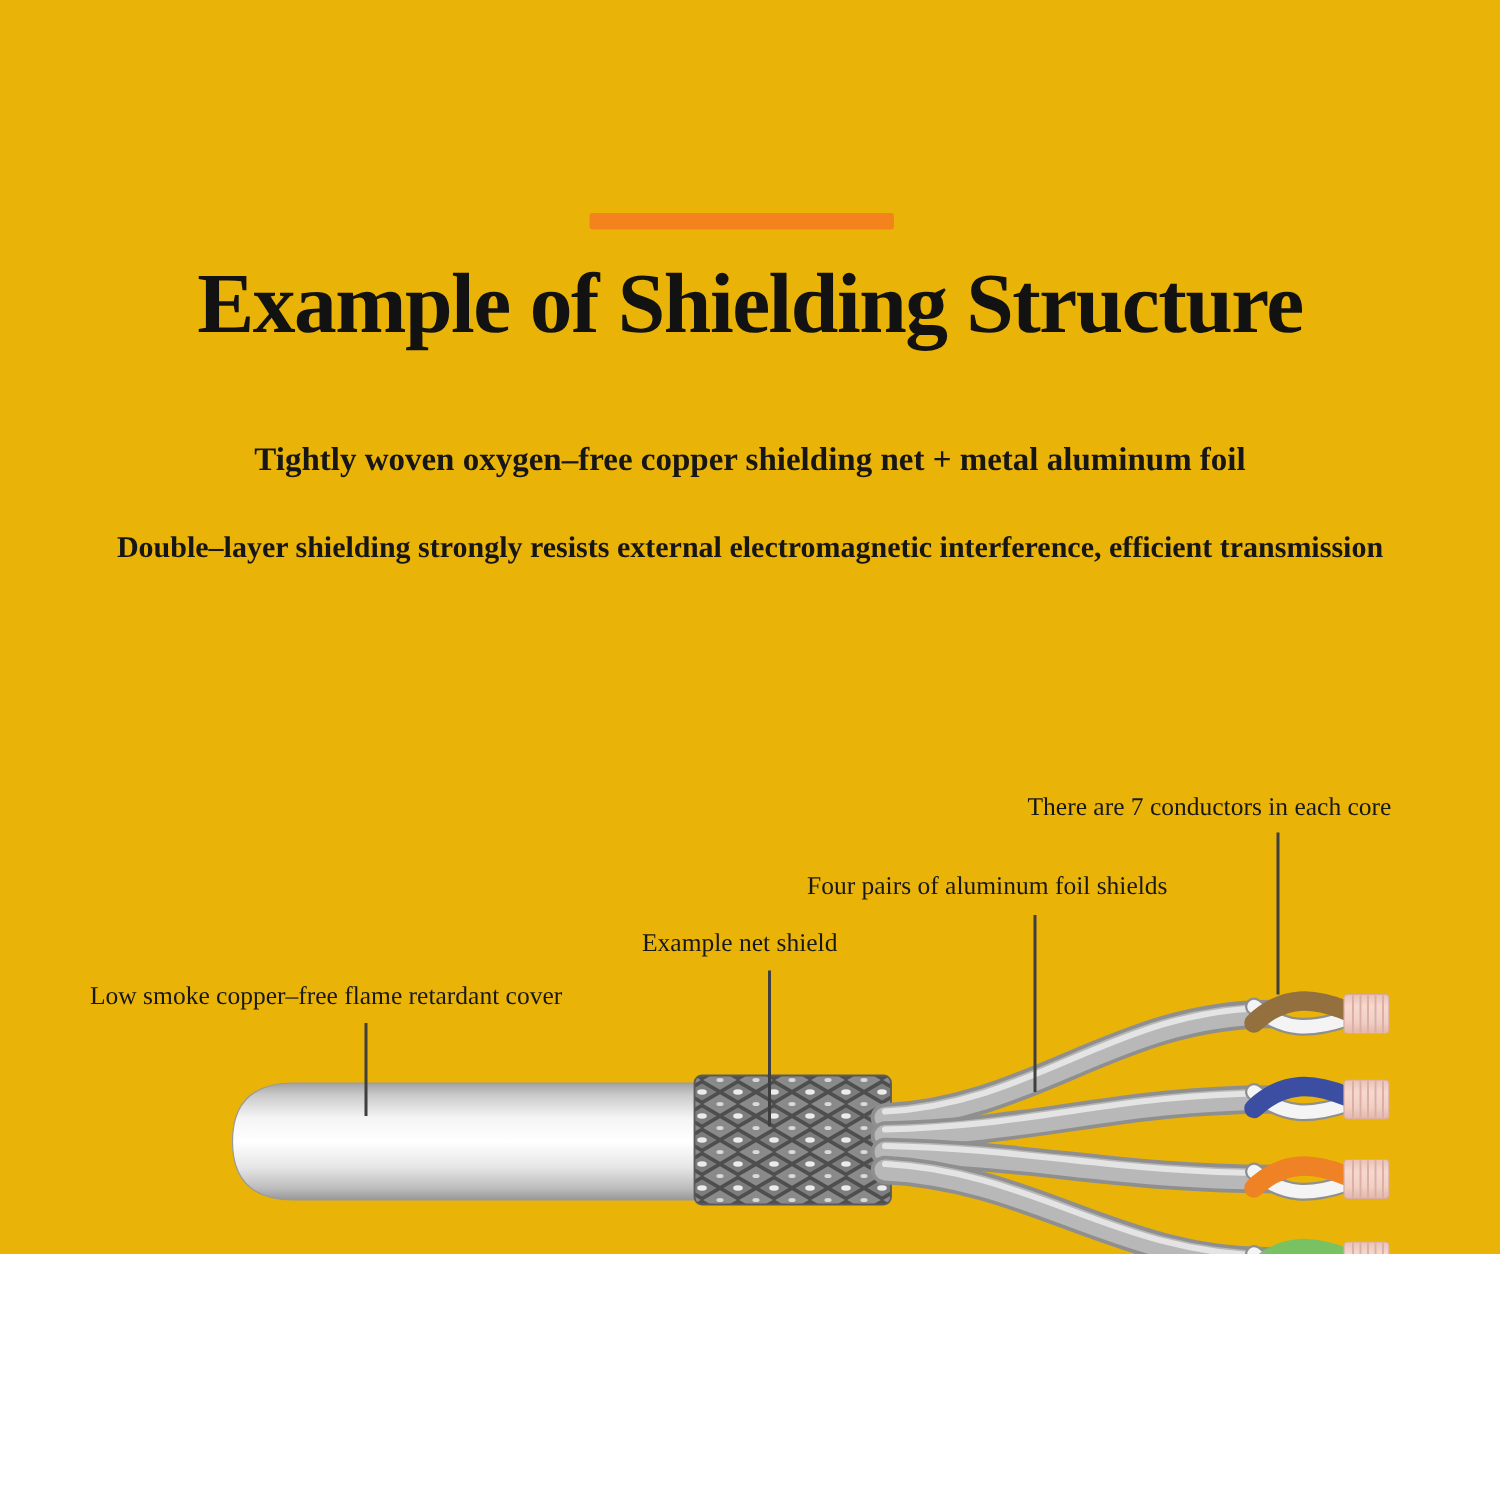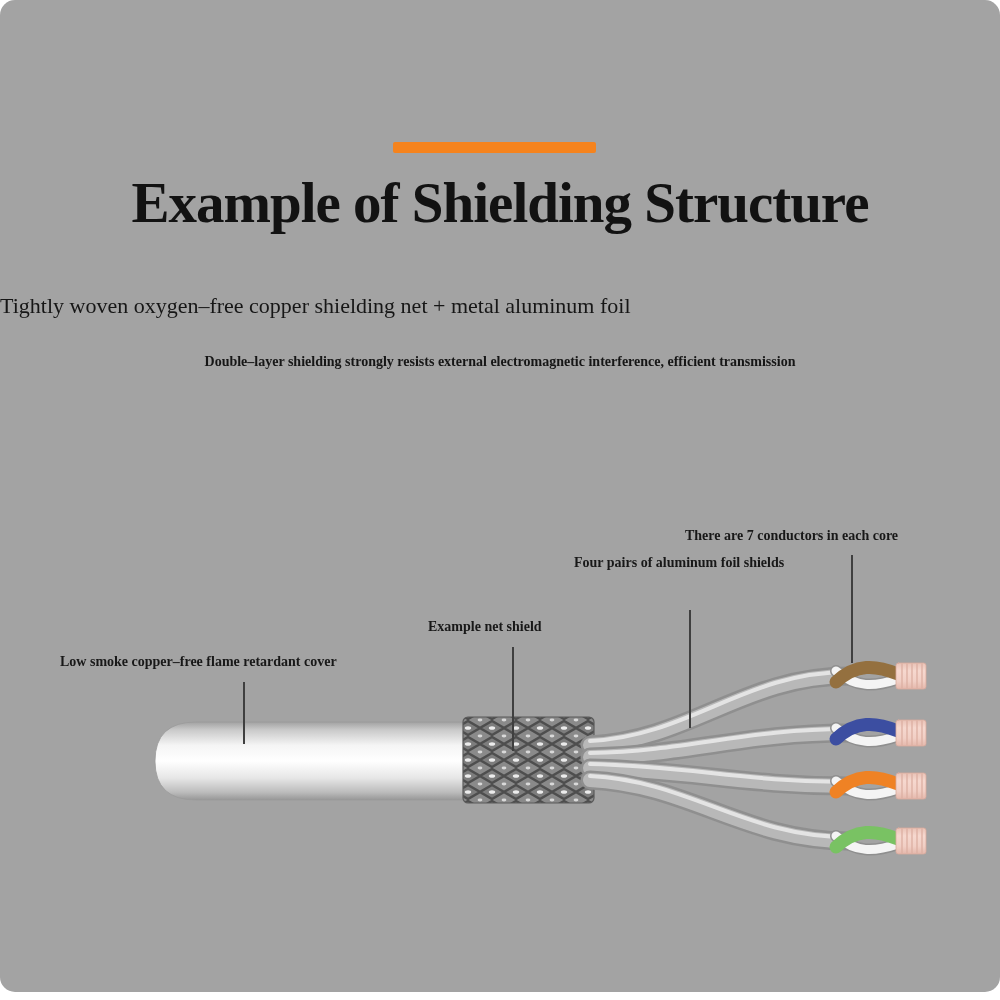--- a/index.html
+++ b/index.html
@@ -1,53 +1,53 @@
 <!DOCTYPE html>
 <html><head>
 <meta charset="utf-8">
 <style>
   html,body{margin:0;padding:0;background:#ffffff;}
   .page{
-    position:relative;width:1000px;height:992px;margin:0 auto;
-    background:#a3a3a3;overflow:hidden;
-    font-family:"Liberation Serif", serif;color:#1c1c1c;border-radius:15px;
+    position:relative;width:1000px;height:836px;margin:0 auto;
+    background:#eab308;overflow:hidden;
+    font-family:"Liberation Serif", serif;color:#1c1c1c;
   }
   .top-bar{
     position:absolute;left:393px;top:142px;width:203px;height:11px;
     background:#f5831d;border-radius:2px;
   }
   .title{
     position:absolute;left:0;top:170px;width:1000px;margin:0;
     text-align:center;font-size:57px;font-weight:bold;letter-spacing:-1px;
     color:#121212;white-space:nowrap;
   }
   .sub1{
     position:absolute;left:0;top:293px;width:1000px;margin:0;
-    font-size:22px;font-weight:normal;color:#161616;
+    text-align:center;font-size:22px;font-weight:bold;color:#161616;
     white-space:nowrap;
   }
   .sub2{
     position:absolute;left:0;top:354px;width:1000px;margin:0;
-    text-align:center;font-size:14px;font-weight:bold;color:#161616;
+    text-align:center;font-size:20px;font-weight:bold;color:#161616;
     white-space:nowrap;
   }
   .badge{
     position:absolute;left:0;top:484px;width:360px;height:100px;
     background:#f5831d;border-radius:28px 50px 50px 0;
   }
   .badge span{
     display:block;line-height:100px;padding-left:6px;
     font-size:37px;font-weight:bold;color:#ffffff;white-space:nowrap;
   }
   .callout{
-    position:absolute;margin:0;font-size:14px;font-weight:bold;
+    position:absolute;margin:0;font-size:17px;font-weight:normal;
     color:#181818;white-space:nowrap;z-index:6;
   }
   .callout.conductors{left:685px;top:528px;}
-  .callout.foil{left:538px;top:555px;margin-left:36px;}
+  .callout.foil{left:538px;top:581px;}
   .callout.braid{left:428px;top:619px;}
   .callout.cover{left:60px;top:654px;}
   .leader{
     position:absolute;width:2px;background:#3f3f3f;z-index:5;
   }
   .leader.conductors{left:851px;top:555px;height:108px;}
   .leader.foil{left:689px;top:610px;height:118px;}
   .leader.braid{left:512px;top:647px;height:104px;}
   .leader.cover{left:243px;top:682px;height:62px;}
   .cable-svg{

